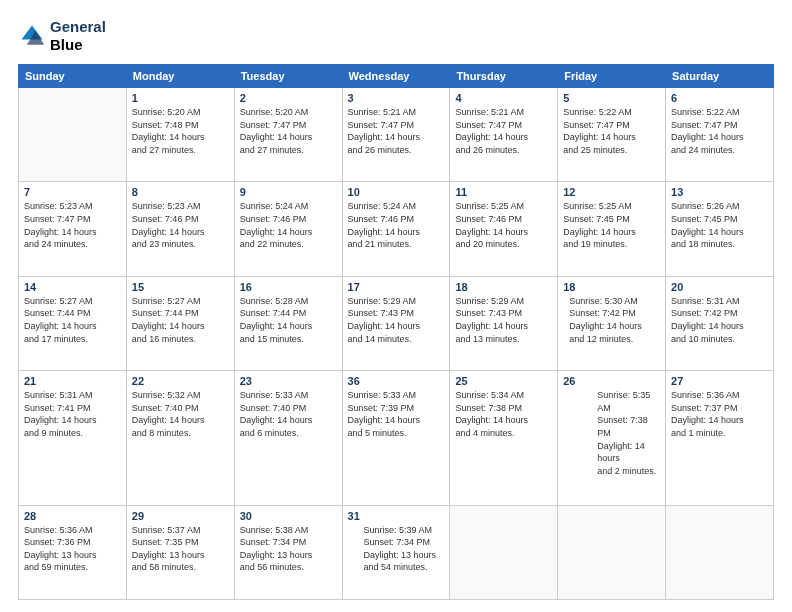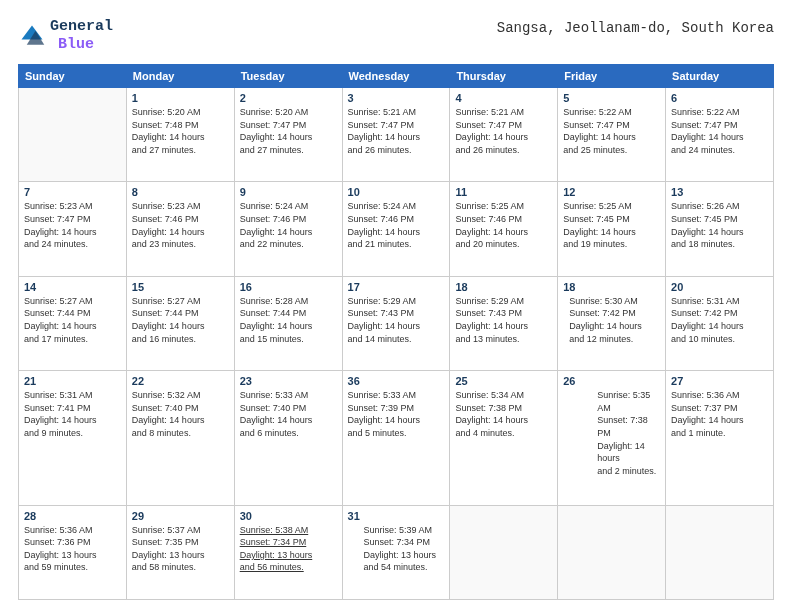--- a/index.html
+++ b/index.html
@@ -12,37 +12,36 @@
     }
     .page {
       width: 792px;
       height: 612px;
       padding: 18px 18px 12px 18px;
       display: flex;
       flex-direction: column;
     }
     .header {
       display: flex;
-      justify-content: space-between;
+      justify-content: flex-start;
       align-items: flex-start;
       margin-bottom: 10px;
-      font-family: Liberation Mono, monospace;
     }
     .logo {
       display: flex;
       align-items: center;
       gap: 4px;
     }
     .logo-text {
       font-size: 15px;
       font-weight: bold;
       line-height: 1.2;
     }
     .logo-general { color: #1a3a5c; }
-    .logo-blue { color: #8b5cf6; margin-left: 8px; }
+    .logo-blue { color: #000000; }
     .logo-icon {
       width: 28px;
       height: 28px;
     }
     .title-block {
       text-align: right;
     }
     .month-title {
       font-size: 36px;
       font-weight: bold;
@@ -102,21 +101,20 @@
       <svg class="logo-icon" viewBox="0 0 32 32">
         <polygon points="16,4 28,20 4,20" fill="#1a7abf"></polygon>
         <polygon points="20,10 30,26 10,26" fill="#1a3a5c" opacity="0.7"></polygon>
       </svg>
       <div class="logo-text">
         <span class="logo-general">General</span><br>
         <span class="logo-blue">Blue</span>
       </div>
     </div>
     <div class="title-block">
-      <div class="subtitle">Sangsa, Jeollanam-do, South Korea</div>
     </div>
   </div>
 
   <table class="calendar">
     <thead>
       <tr>
         <th>Sunday</th>
         <th>Monday</th>
         <th>Tuesday</th>
         <th>Wednesday</th>
@@ -334,21 +332,21 @@
           </td>
           <td>
             <div class="day-number">29</div>
             <div class="day-info" style="white-space: pre-line;">Sunrise: 5:37 AM
 Sunset: 7:35 PM
 Daylight: 13 hours
 and 58 minutes.</div>
           </td>
           <td>
             <div class="day-number">30</div>
-            <div class="day-info" style="white-space: pre-line; text-decoration: underline;">Sunrise: 5:38 AM
+            <div class="day-info" style="white-space: pre-line;">Sunrise: 5:38 AM
 Sunset: 7:34 PM
 Daylight: 13 hours
 and 56 minutes.</div>
           </td>
           <td>
             <div class="day-number">31</div>
             <div class="day-info" style="white-space: pre-line; margin-left: 16px;">Sunrise: 5:39 AM
 Sunset: 7:34 PM
 Daylight: 13 hours
 and 54 minutes.</div>

